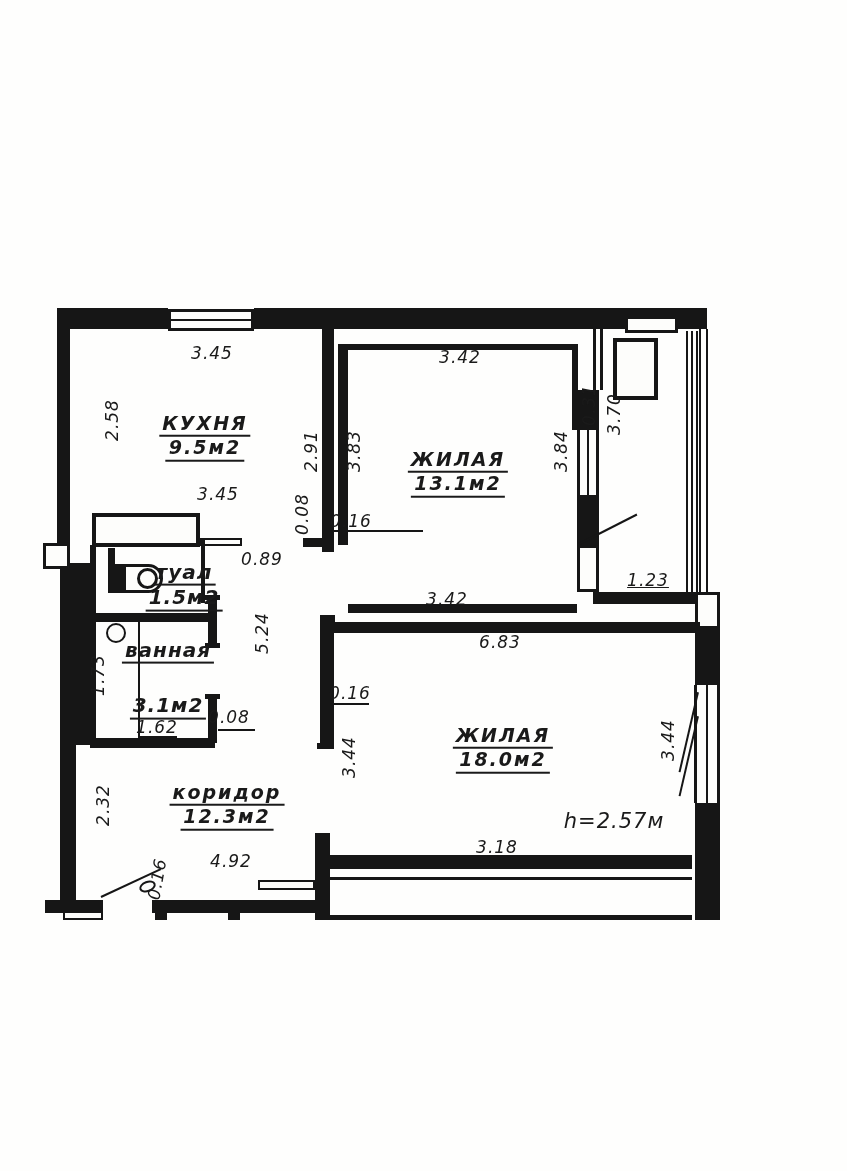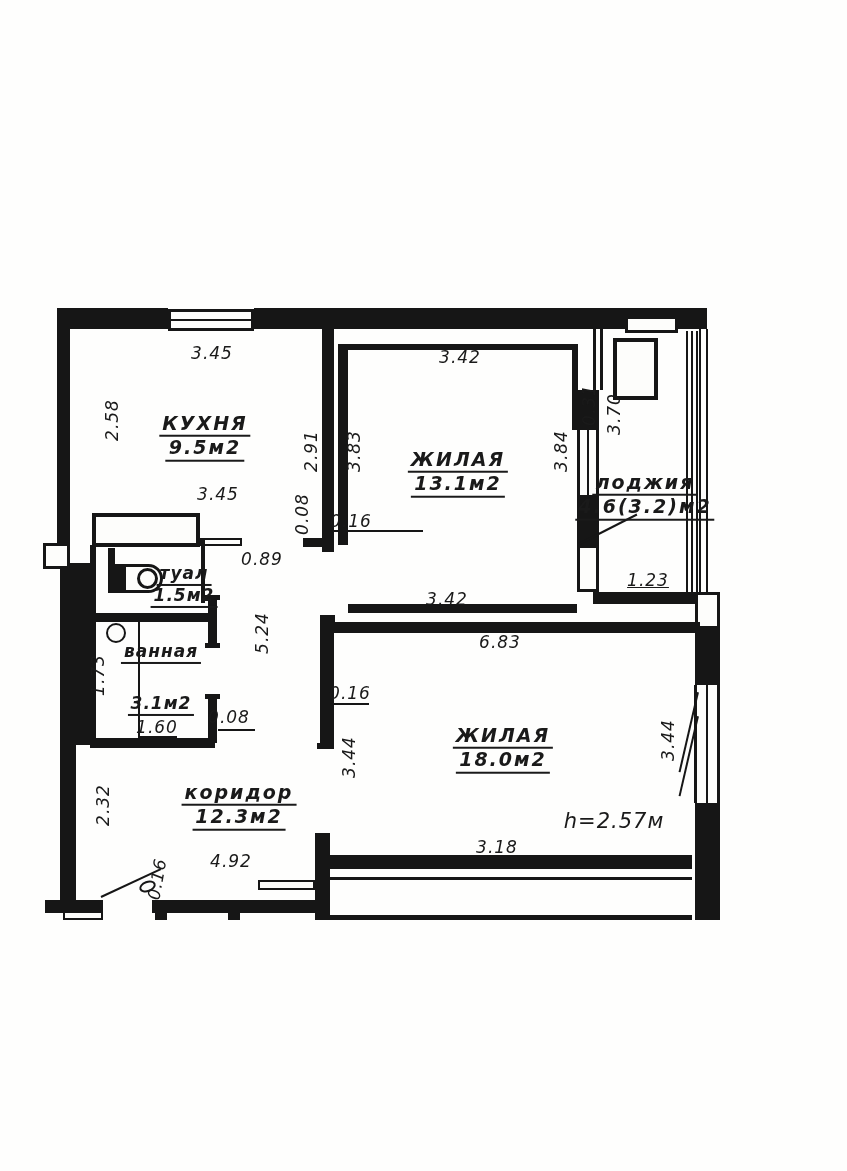--- a/index.html
+++ b/index.html
@@ -17,21 +17,21 @@
   .winh{position:absolute;background:#fdfdfb;box-sizing:border-box;
        border:3px solid #161616;}
   
   .lbl{position:absolute;transform:translate(-50%,-50%);white-space:nowrap;
        font-style:italic;color:#1a1a1a;}
   .dim{font-size:17px;font-weight:500;letter-spacing:1px;}
   .note{font-size:21px;font-weight:500;letter-spacing:1px;}
   .room{display:flex;flex-direction:column;align-items:center;line-height:1.12;}
   .room .rn{display:block;font-size:19px;font-weight:bold;letter-spacing:2px;
             border-bottom:2px solid #1a1a1a;padding:0 3px 1px 3px;text-align:center;}
-  .room.sm .rn{font-size:17px;letter-spacing:1px;border-bottom-width:2px;}
+  .room.sm .rn{font-size:20px;letter-spacing:1px;border-bottom-width:2px;}
 </style>
 </head>
 <body>
 
 <div id="stage">
 
   <div class="w" style="left:57px;top:308px;width:111px;height:21px"></div>
   <div class="w" style="left:254px;top:308px;width:349px;height:21px"></div>
   <div class="w" style="left:603px;top:308px;width:104px;height:21px"></div>
   <div class="w" style="left:57px;top:308px;width:13px;height:237px"></div>
@@ -115,37 +115,33 @@
   <div class="ln" style="left:140px;top:736px;width:37px;height:2px"></div>
 
 <div class="lbl room" style="left: 205px; top: 437px;">
       <span class="rn">КУХНЯ</span>
       <span class="rn">9.5м2</span>
     </div>
     <div class="lbl room" style="left: 458px; top: 473px;">
       <span class="rn">ЖИЛАЯ</span>
       <span class="rn">13.1м2</span>
     </div>
-    <div class="lbl room" style="left: 645px; top: 496px;">
-      <span class="rn">лоджия</span>
-      <span class="rn">4.6(3.2)м2</span>
-    </div>
     <div class="lbl room sm" style="left: 184px; top: 586px;">
       <span class="rn">туал</span>
       <span class="rn">1.5м2</span>
     </div>
-    <div class="lbl room sm" style="left: 161px; top: 679px; gap: 30px;">
+    <div class="lbl room sm" style="left: 168px; top: 679px; gap: 30px;">
       <span class="rn">ванная</span>
       <span class="rn">3.1м2</span>
     </div>
     <div class="lbl room" style="left: 503px; top: 749px;">
       <span class="rn">ЖИЛАЯ</span>
       <span class="rn">18.0м2</span>
     </div>
-    <div class="lbl room" style="left: 227px; top: 806px; margin-left: 12px;">
+    <div class="lbl room" style="left: 227px; top: 806px;">
       <span class="rn">коридор</span>
       <span class="rn">12.3м2</span>
     </div>
     <span class="lbl dim" style="left: 212px; top: 353px;">3.45</span>
     <span class="lbl dim" style="left: 112px; top: 420px; transform: translate(-50%, -50%) rotate(-90deg);">2.58</span>
     <span class="lbl dim" style="left: 218px; top: 494px;">3.45</span>
     <span class="lbl dim" style="left: 311px; top: 451px; transform: translate(-50%, -50%) rotate(-90deg);">2.91</span>
     <span class="lbl dim" style="left: 302px; top: 514px; transform: translate(-50%, -50%) rotate(-90deg);">0.08</span>
     <span class="lbl dim" style="left: 351px; top: 521px;">0.16</span>
     <span class="lbl dim" style="left: 460px; top: 357px;">3.42</span>
@@ -159,16 +155,16 @@
     <span class="lbl dim" style="left: 447px; top: 599px;">3.42</span>
     <span class="lbl dim" style="left: 500px; top: 642px;">6.83</span>
     <span class="lbl dim" style="left: 350px; top: 693px;">0.16</span>
     <span class="lbl dim" style="left: 349px; top: 757px; transform: translate(-50%, -50%) rotate(-90deg);">3.44</span>
     <span class="lbl dim" style="left: 668px; top: 740px; transform: translate(-50%, -50%) rotate(-90deg);">3.44</span>
     <span class="lbl dim" style="left: 497px; top: 847px;">3.18</span>
     <span class="lbl dim" style="left: 103px; top: 805px; transform: translate(-50%, -50%) rotate(-90deg);">2.32</span>
     <span class="lbl dim" style="left: 231px; top: 861px;">4.92</span>
     <span class="lbl dim" style="left: 157px; top: 879px; transform: translate(-50%, -50%) rotate(-80deg);">0.16</span>
     <span class="lbl dim" style="left: 98px; top: 675px; transform: translate(-50%, -50%) rotate(-90deg);">1.73</span>
-    <span class="lbl dim" style="left: 157px; top: 727px;">1.60</span>
+    <span class="lbl dim" style="left: 157px; top: 727px;">1.62</span>
     <span class="lbl dim" style="left: 229px; top: 717px;">0.08</span>
     <span class="lbl note" style="left: 614px; top: 821px;">h=2.57м</span>
   </div>
 
 </body></html>

